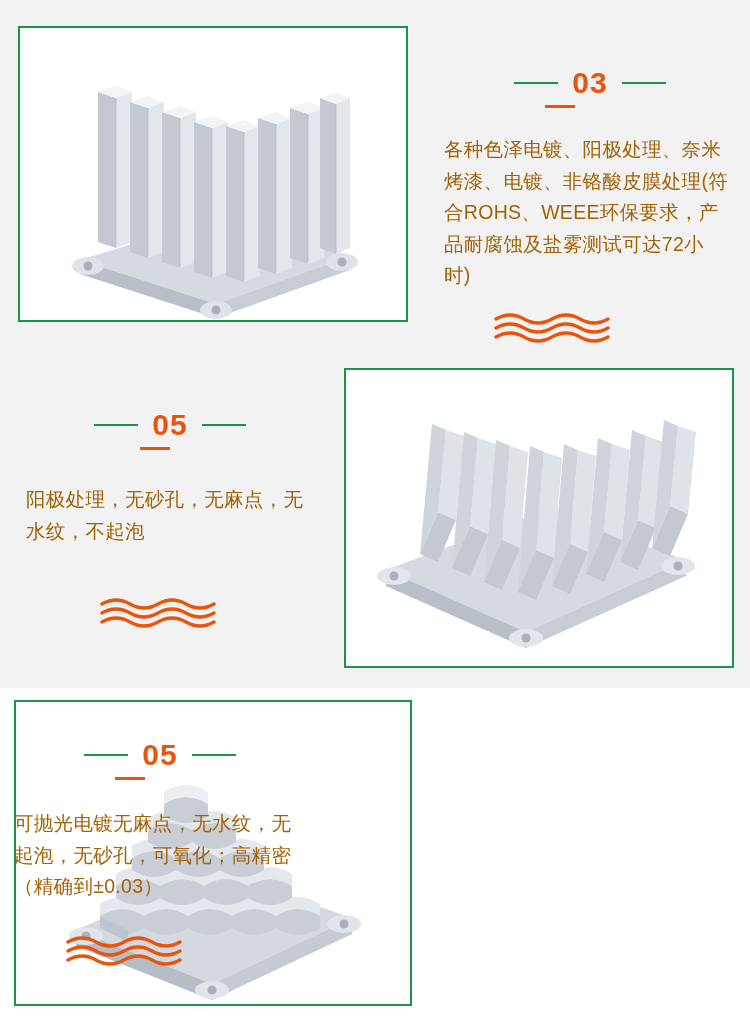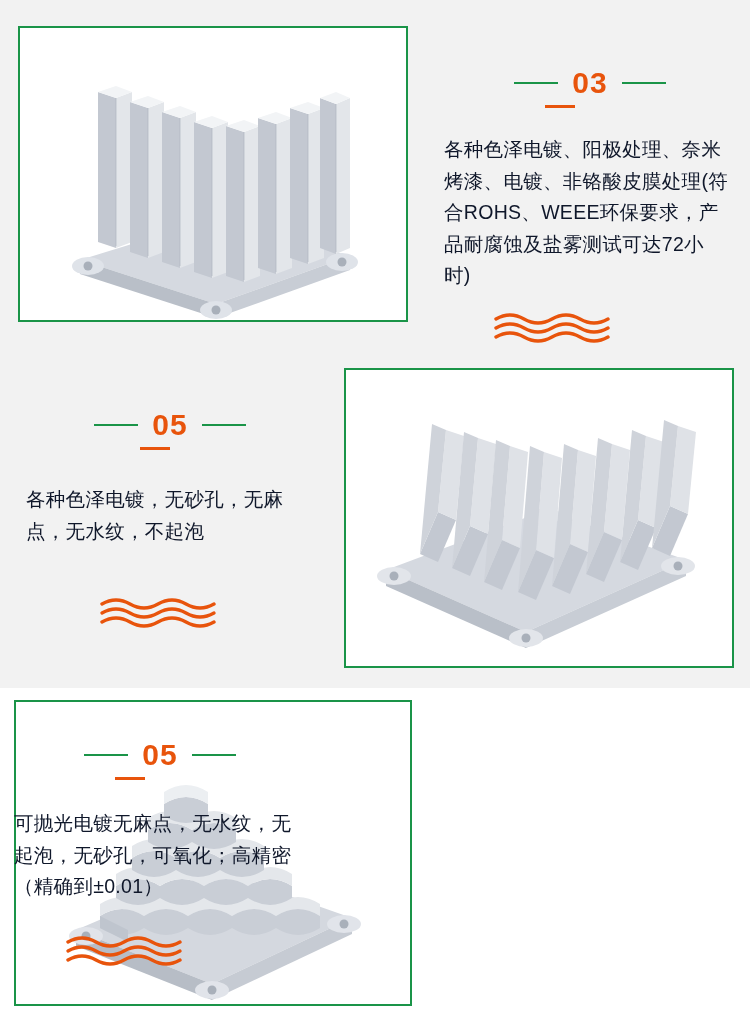--- a/index.html
+++ b/index.html
@@ -72,21 +72,21 @@
   }
   .num-underline {
     width: 30px;
     height: 3px;
     background: #e8540c;
     margin: 7px auto 0 auto;
   }
   .body-text {
     font-size: 19.5px;
     line-height: 1.62;
-    color: #0f172a;
+    color: #a16207;
     letter-spacing: 0.3px;
   }
   .wave-wrap {
     width: 130px;
     height: 34px;
   }
 
   
   .part-svg { display: block; }
 </style>
@@ -199,21 +199,21 @@
   <div class="section alt sec2" style="background:#f2f2f2;">
 
     <div class="txt-cell" style="width:340px;">
       <div class="num-row" style="margin-top:62px;">
         <span class="num-rule"></span>
         <span class="num-text">05</span>
         <span class="num-rule"></span>
       </div>
       <div class="num-underline" style="margin-left:140px;"></div>
 
-      <p class="body-text" style="margin:34px 22px 0 26px;">各种色泽电镀，无砂孔，无麻点，无水纹，不起泡</p>
+      <p class="body-text" style="margin:34px 22px 0 26px;">阳极处理，无砂孔，无麻点，无水纹，不起泡</p>
 
       <div class="wave-wrap" style="margin:48px 0 0 96px;">
         <svg width="130" height="34" viewBox="0 0 130 34">
           <g fill="none" stroke="#e8540c" stroke-width="3.4" stroke-linecap="round">
             <path d="M6 9 Q20 1 34 9 T62 9 T90 9 T118 9"></path>
             <path d="M6 18 Q20 10 34 18 T62 18 T90 18 T118 18"></path>
             <path d="M6 27 Q20 19 34 27 T62 27 T90 27 T118 27"></path>
           </g>
         </svg>
       </div>
@@ -338,21 +338,21 @@
     </div>
 
     <div class="txt-cell" style="width:320px;">
       <div class="num-row" style="margin-top:52px;">
         <span class="num-rule"></span>
         <span class="num-text">05</span>
         <span class="num-rule"></span>
       </div>
       <div class="num-underline" style="margin-left:115px;"></div>
 
-      <p class="body-text" style="margin:28px 22px 0 14px;">可抛光电镀无麻点，无水纹，无起泡，无砂孔，可氧化；高精密（精确到±0.01）</p>
+      <p class="body-text" style="margin:28px 22px 0 14px;">可抛光电镀无麻点，无水纹，无起泡，无砂孔，可氧化；高精密（精确到±0.03）</p>
 
       <div class="wave-wrap" style="margin:30px 0 0 62px;">
         <svg width="130" height="34" viewBox="0 0 130 34">
           <g fill="none" stroke="#e8540c" stroke-width="3.4" stroke-linecap="round">
             <path d="M6 9 Q20 1 34 9 T62 9 T90 9 T118 9"></path>
             <path d="M6 18 Q20 10 34 18 T62 18 T90 18 T118 18"></path>
             <path d="M6 27 Q20 19 34 27 T62 27 T90 27 T118 27"></path>
           </g>
         </svg>
       </div>

